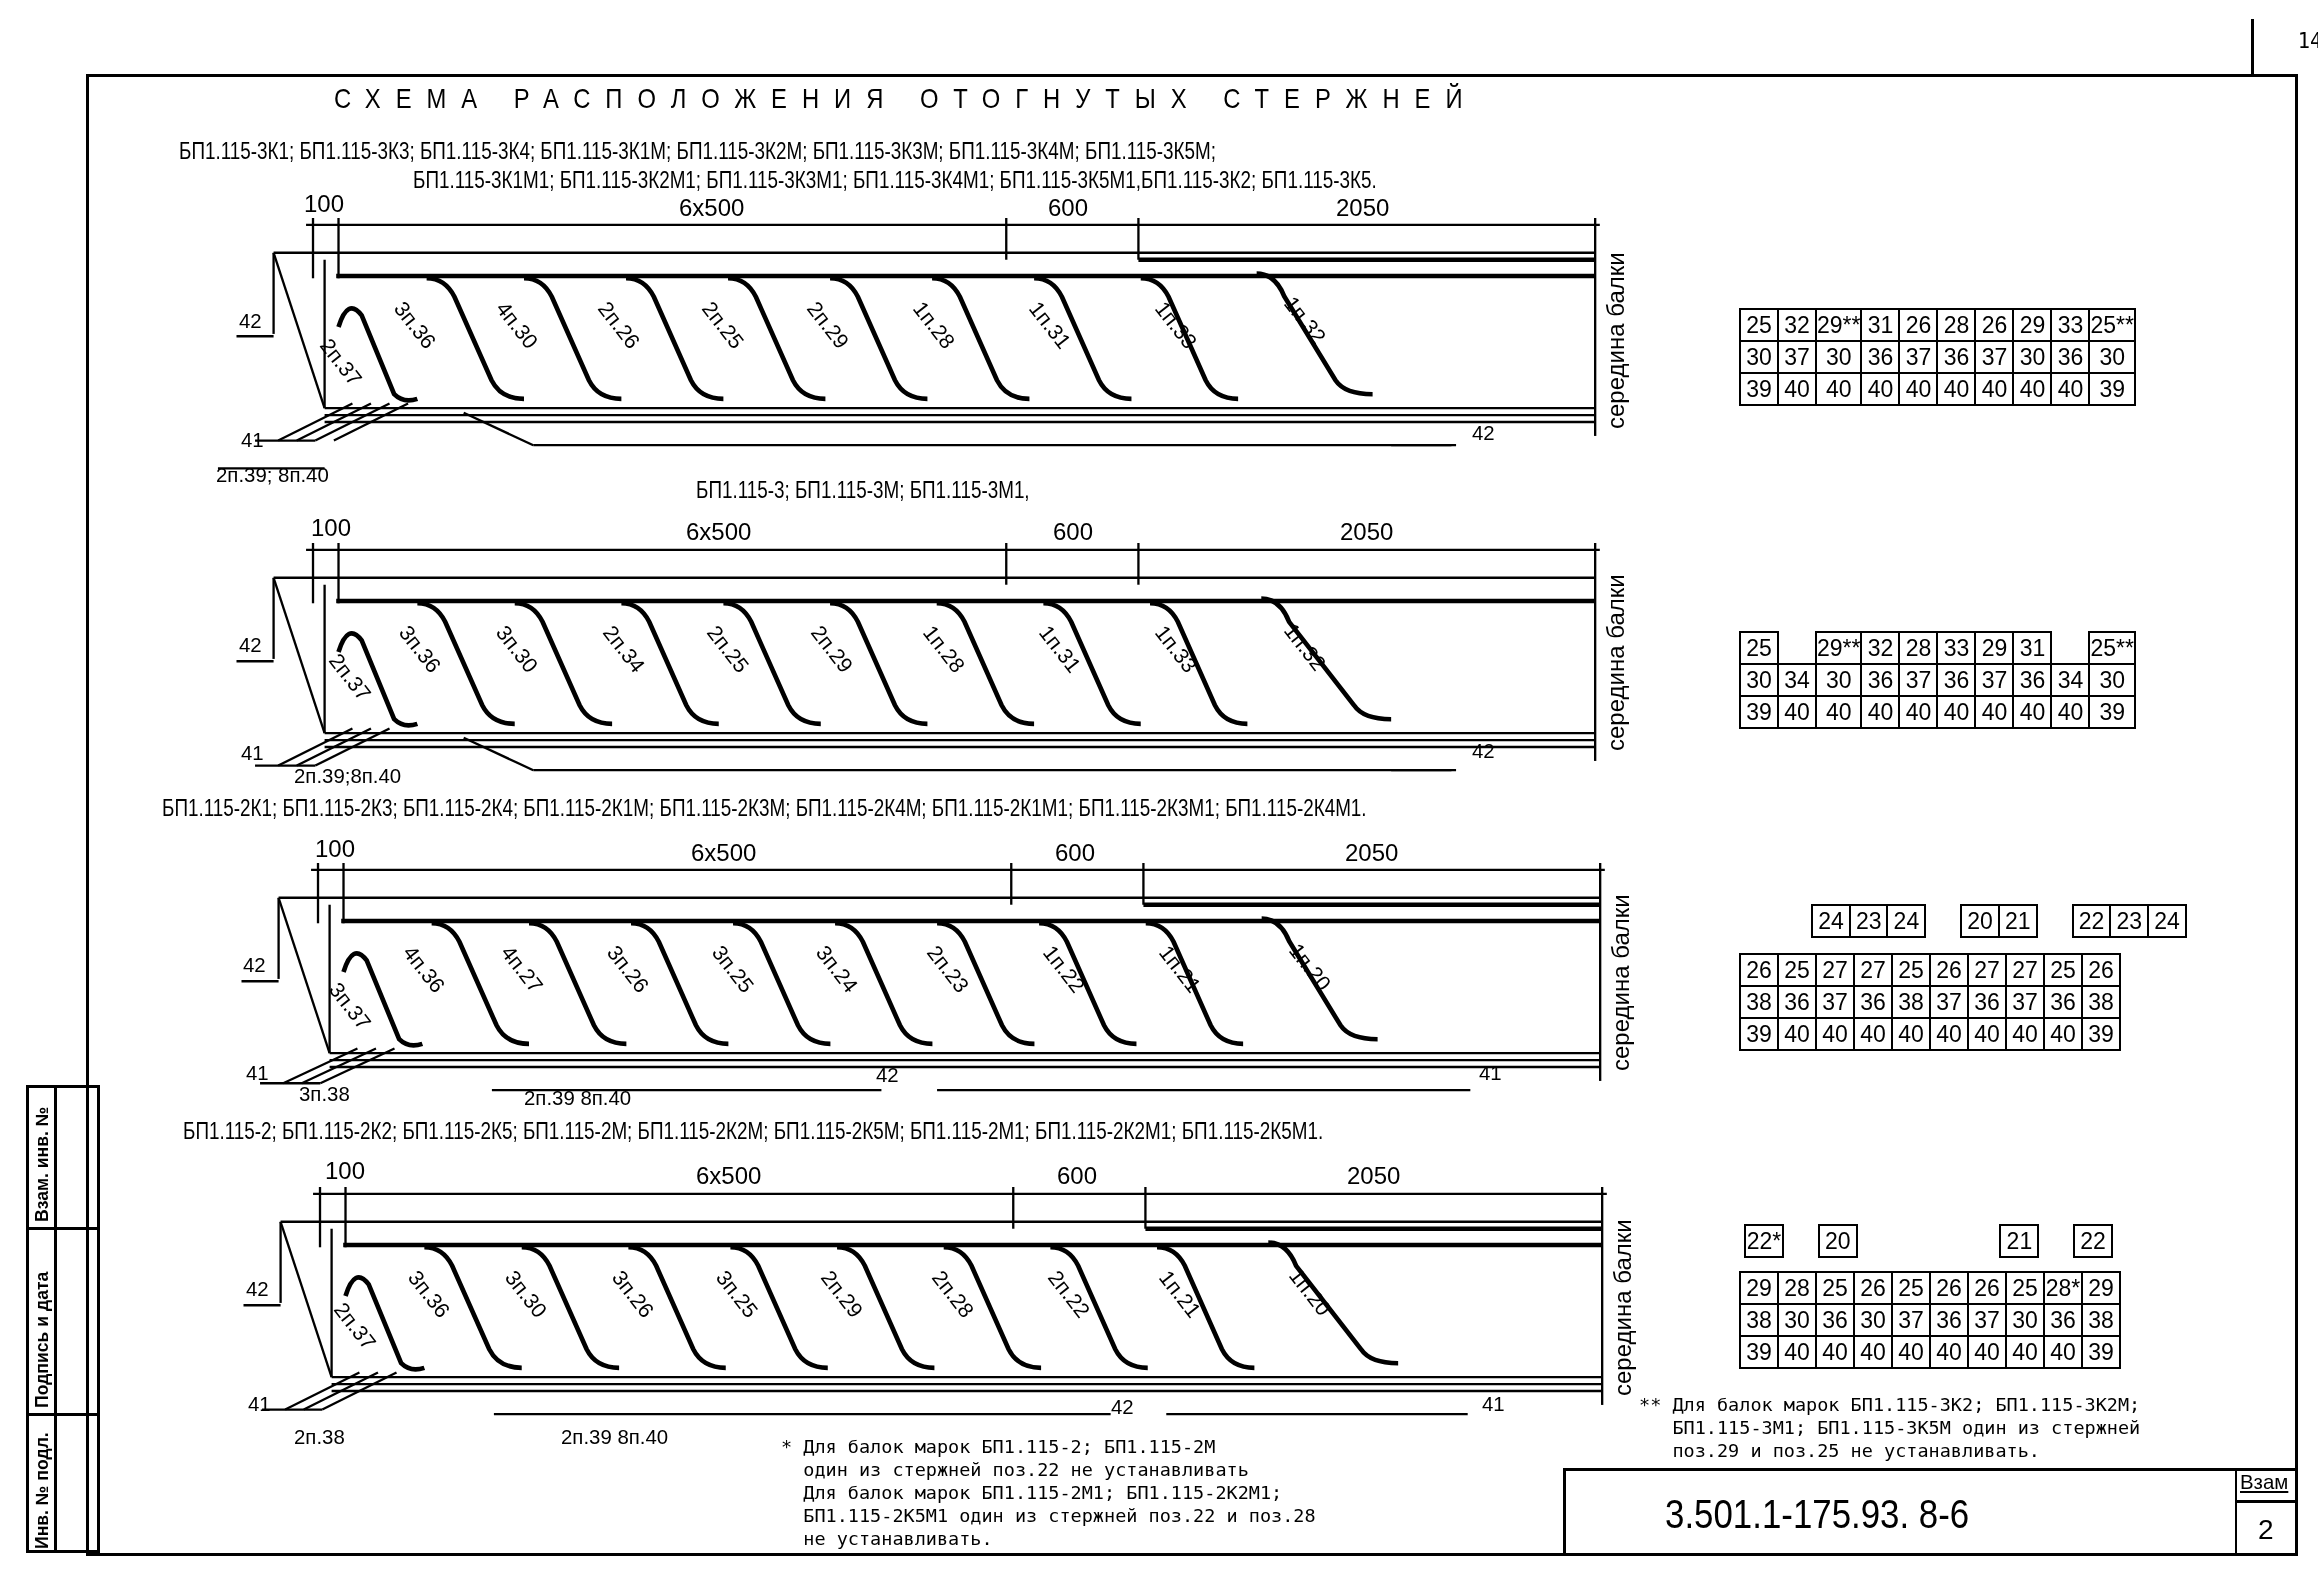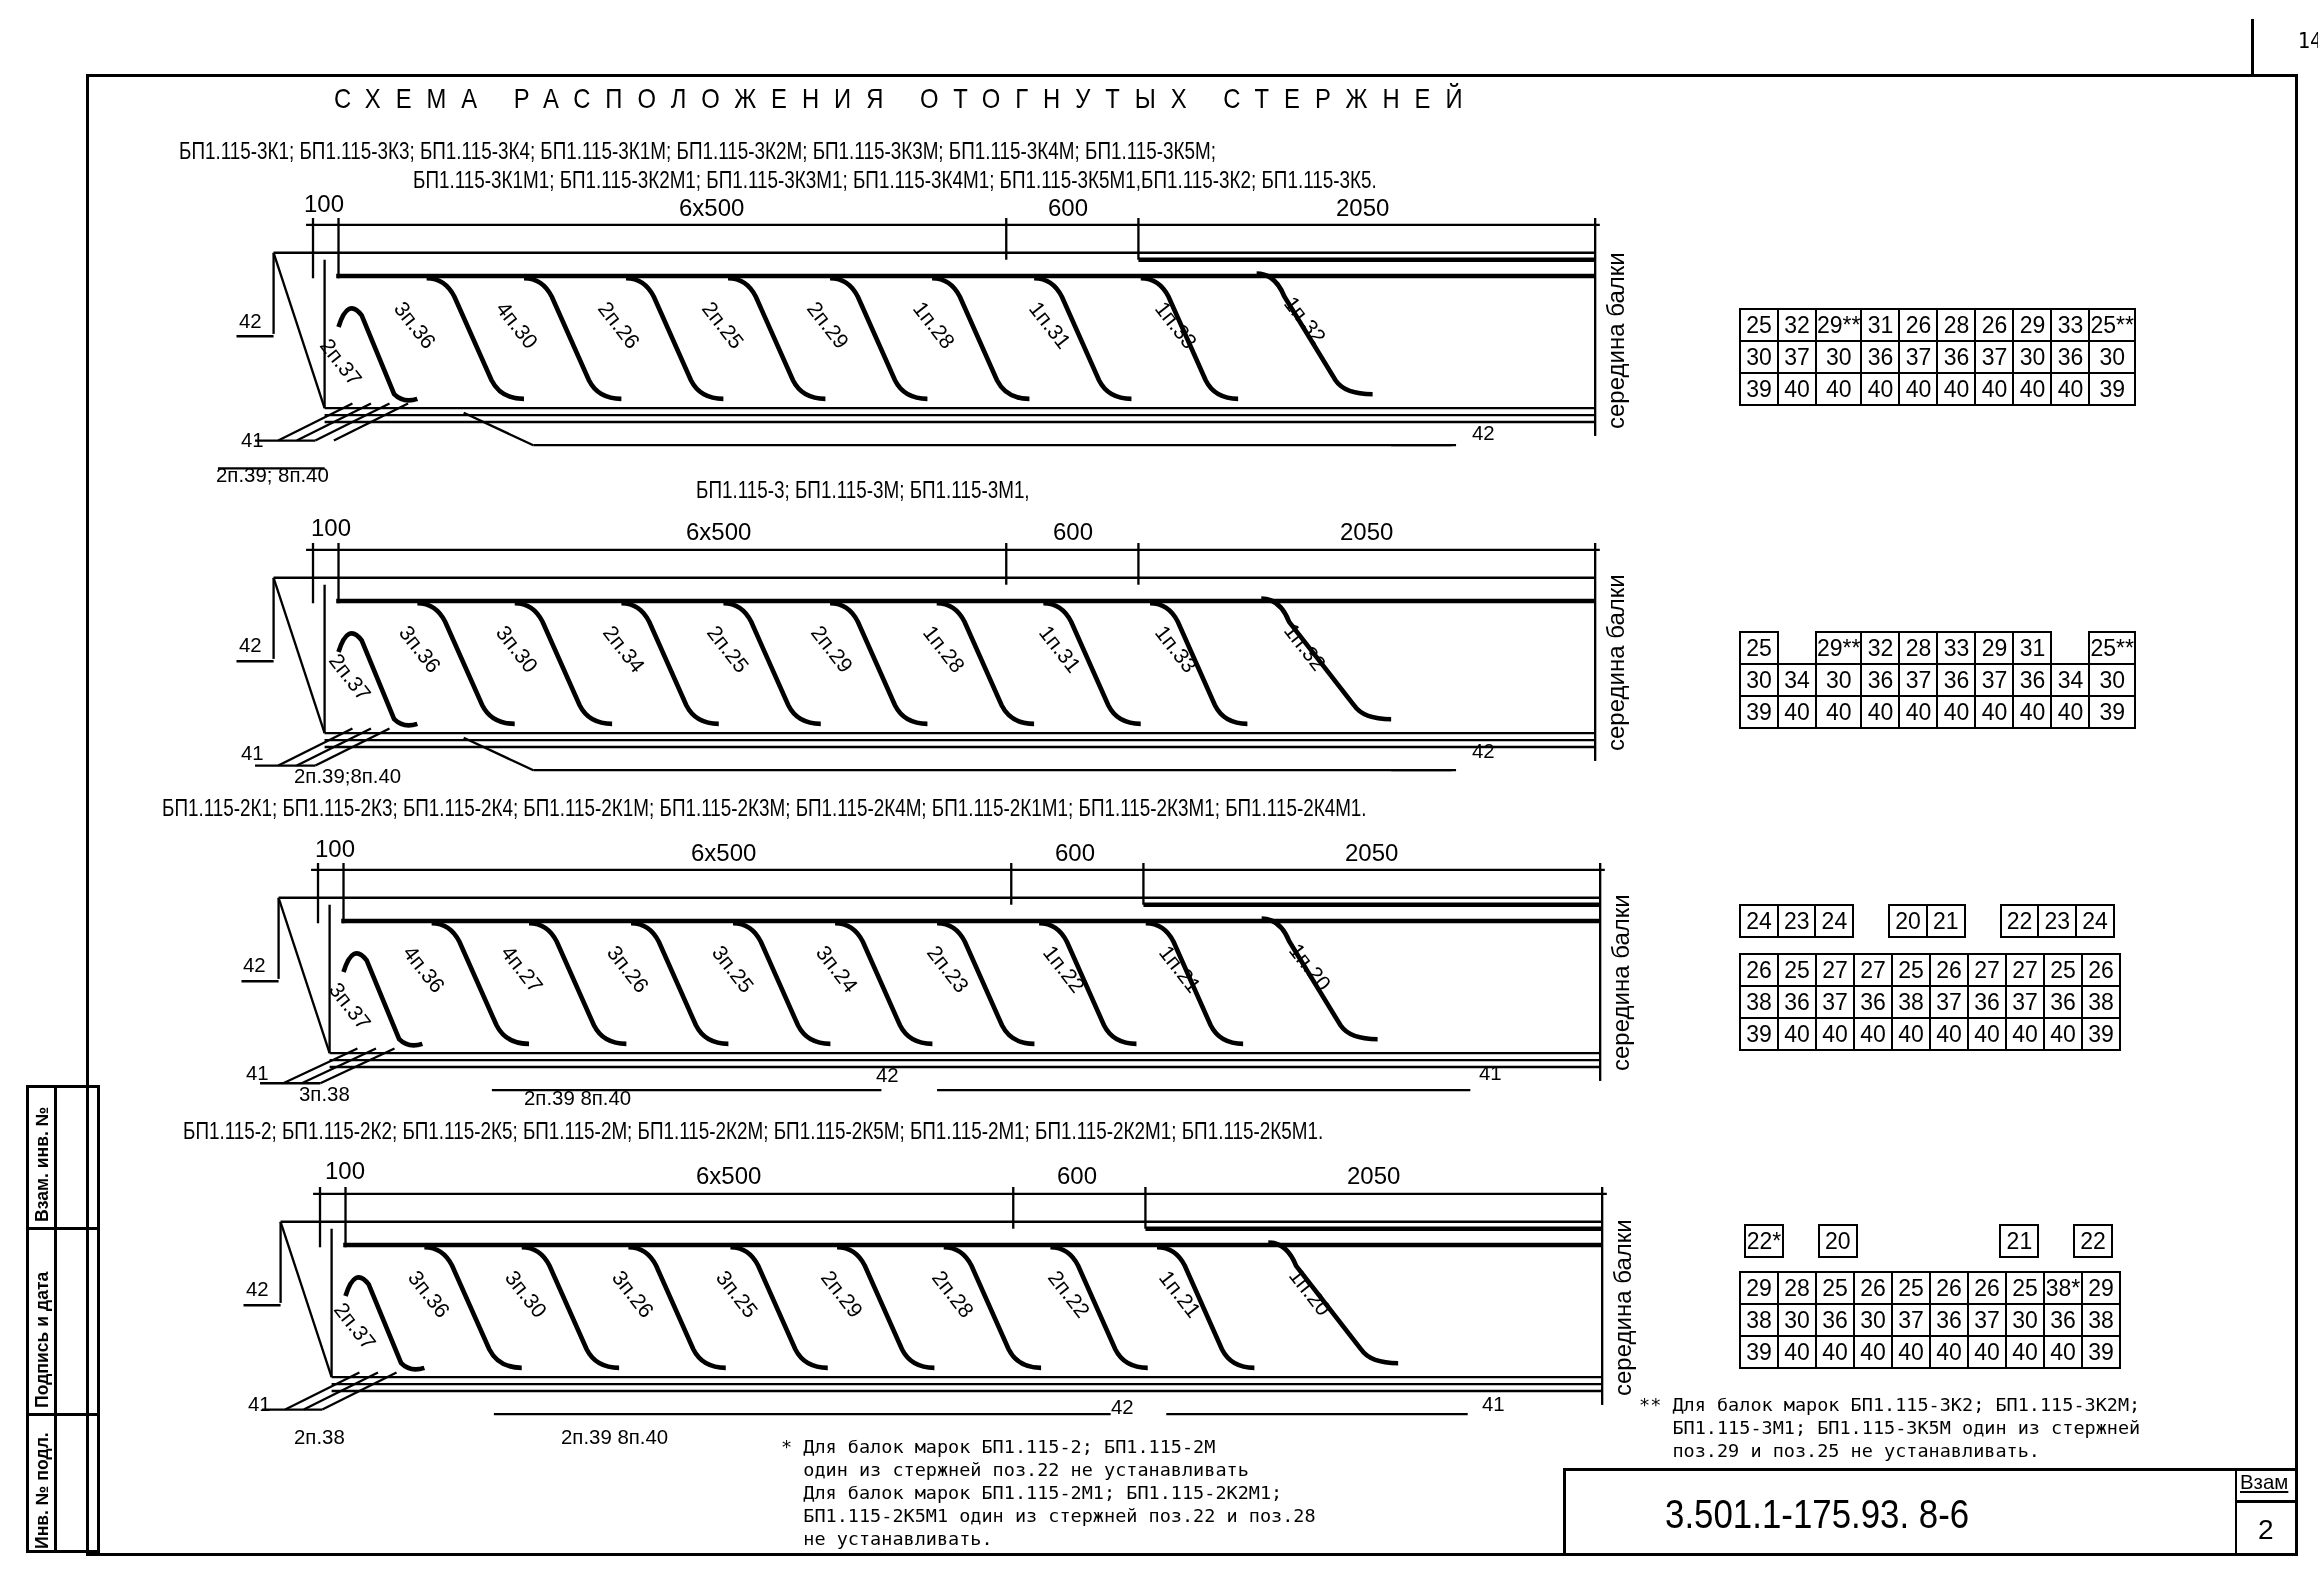--- a/index.html
+++ b/index.html
@@ -320,21 +320,21 @@
   <div class="abs rod" style="left:621px;top:941px;transform:rotate(52deg);">3п.26</div>
   <div class="abs rod" style="left:726px;top:941px;transform:rotate(52deg);">3п.25</div>
   <div class="abs rod" style="left:830px;top:941px;transform:rotate(52deg);">3п.24</div>
   <div class="abs rod" style="left:941px;top:941px;transform:rotate(52deg);">2п.23</div>
   <div class="abs rod" style="left:1057px;top:941px;transform:rotate(52deg);">1п.22</div>
   <div class="abs rod" style="left:1173px;top:941px;transform:rotate(52deg);">1п.21</div>
   <div class="abs rod" style="left:1303px;top:939px;transform:rotate(52deg);">1п.20</div>
   <div class="abs side-label" style="left:1607px;top:1071px;">середина балки</div>
 </div>
 
-<div class="boxrow" style="left:1739px;top:904px;">
+<div class="boxrow" style="left:1811px;top:904px;">
   <div class="cell">24</div>
   <div class="cell">23</div>
   <div class="cell">24</div>
   <div class="gap"></div>
   <div class="cell">20</div>
   <div class="cell">21</div>
   <div class="gap"></div>
   <div class="cell">22</div>
   <div class="cell">23</div>
   <div class="cell">24</div>
@@ -462,21 +462,21 @@
   <tbody>
       <tr>
     <td>29</td>
         <td>28</td>
         <td>25</td>
         <td>26</td>
         <td>25</td>
         <td>26</td>
         <td>26</td>
         <td>25</td>
-        <td>38*</td>
+        <td>28*</td>
         <td>29</td>
   </tr>
   <tr>
     <td>38</td>
         <td>30</td>
         <td>36</td>
         <td>30</td>
         <td>37</td>
         <td>36</td>
         <td>37</td>

